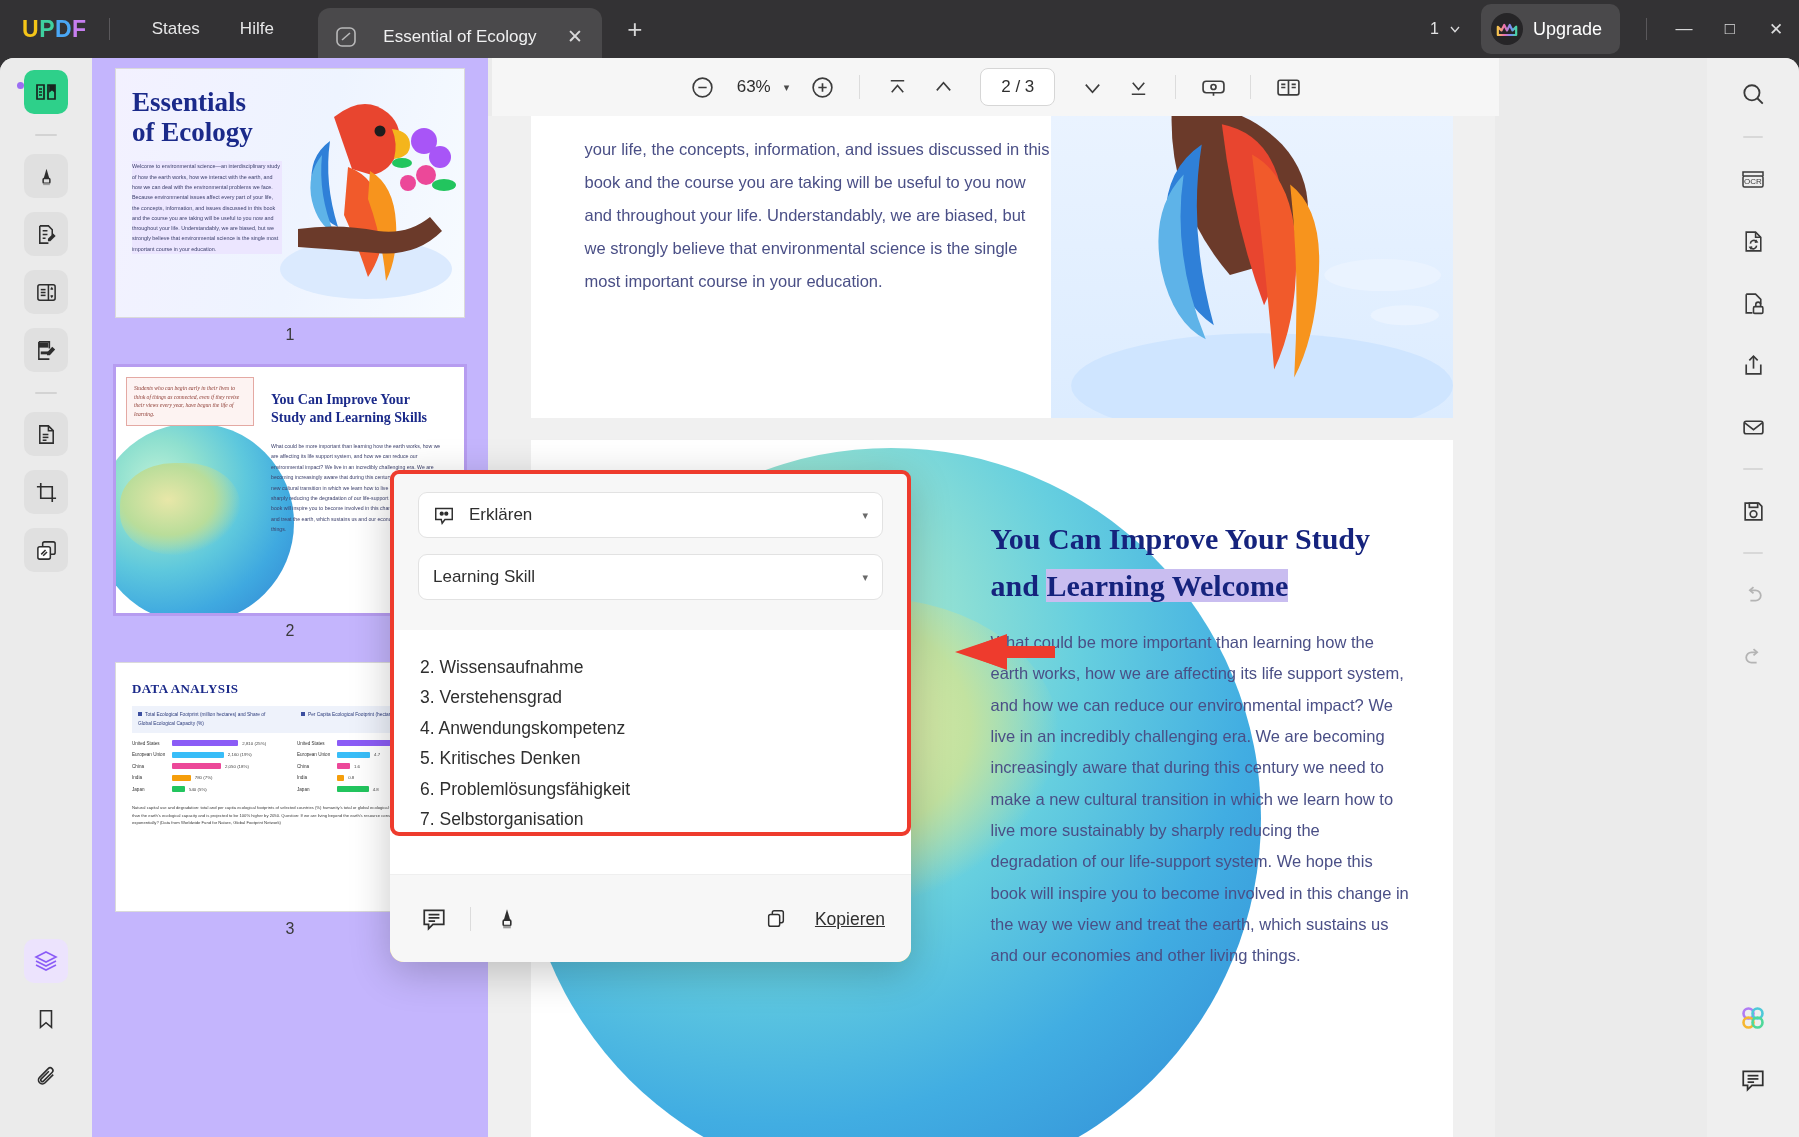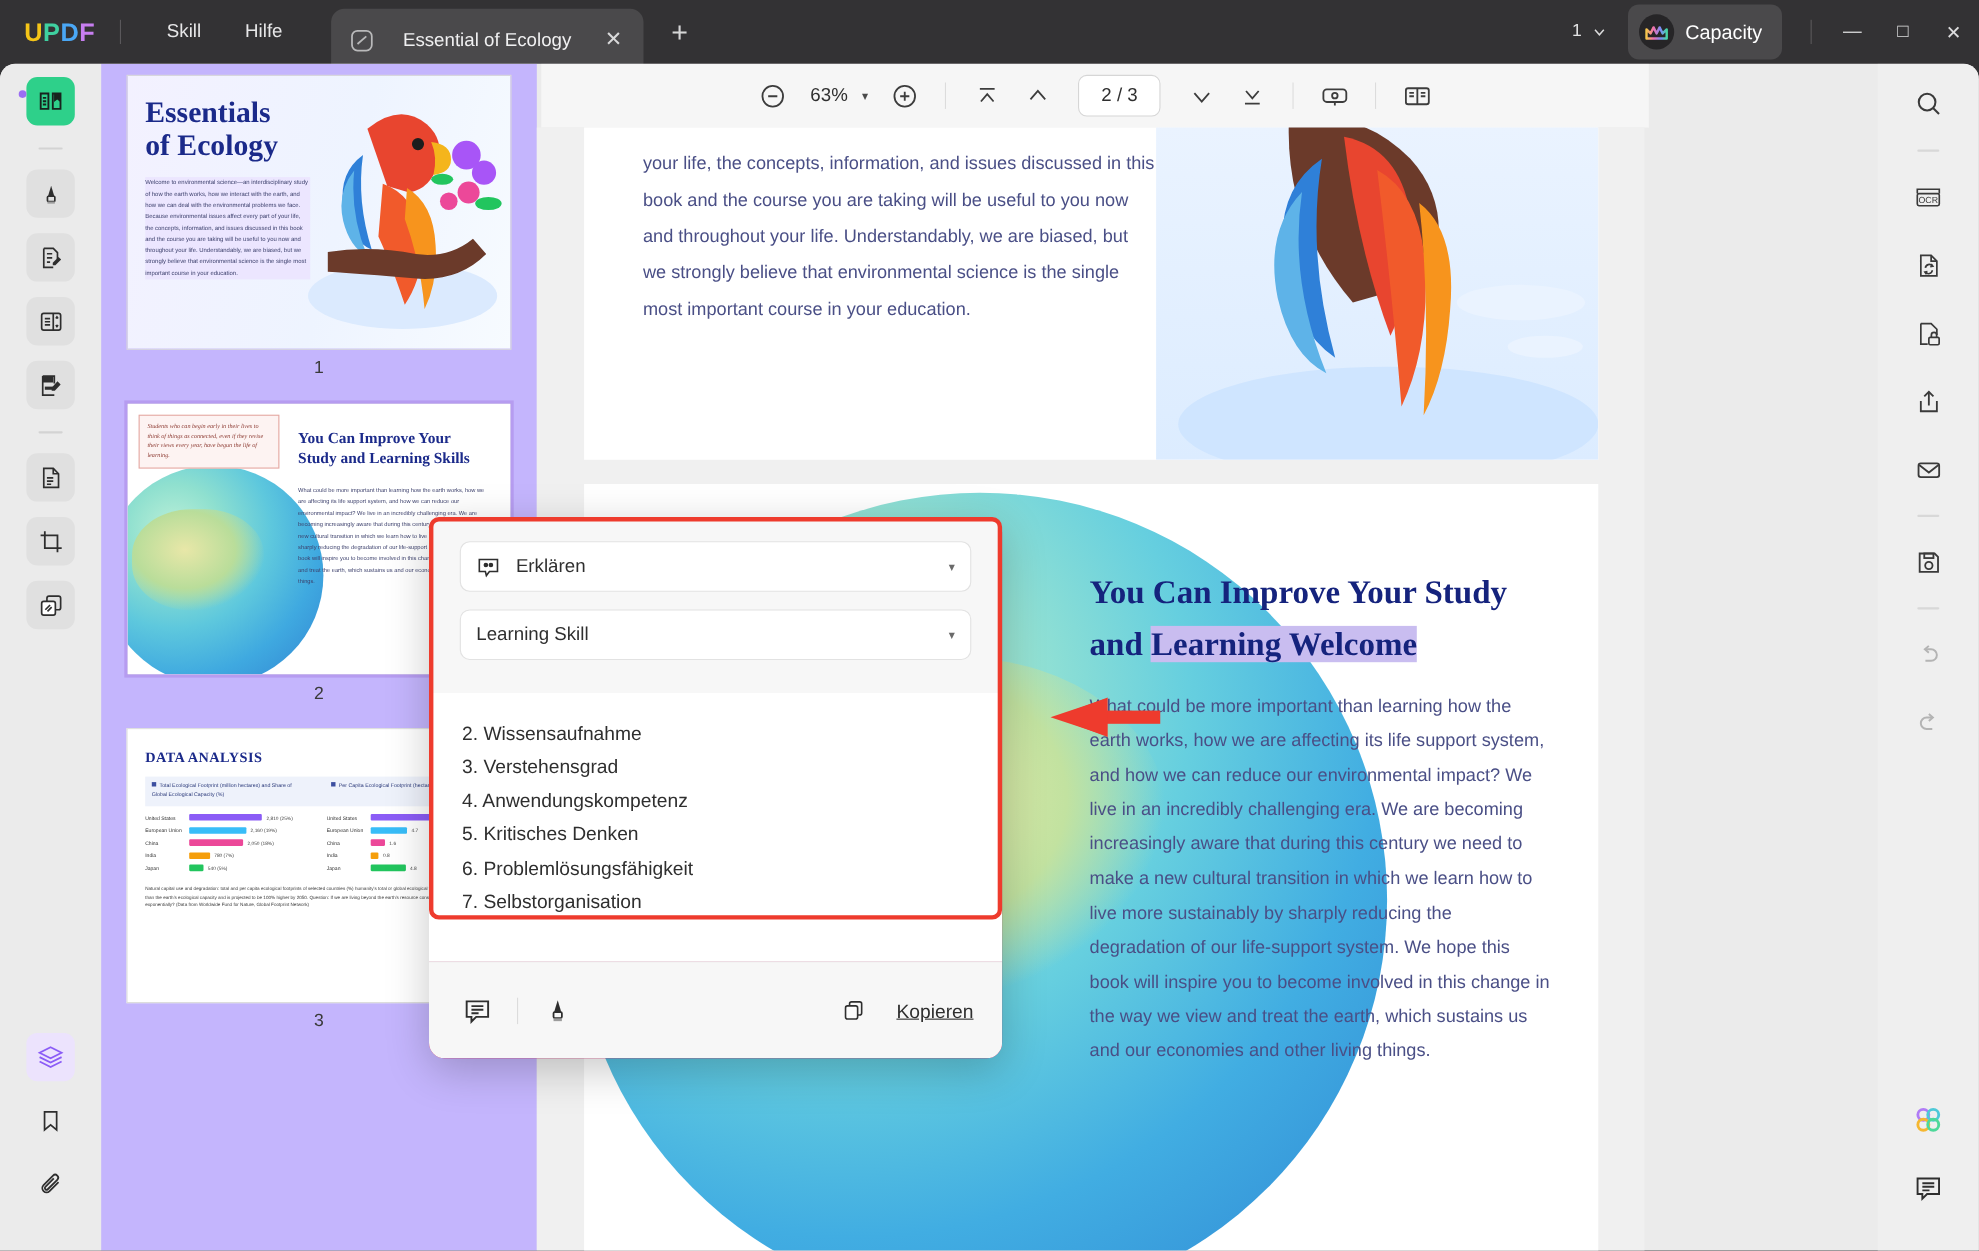--- a/index.html
+++ b/index.html
@@ -144,21 +144,21 @@
   .pg2 .globe-bg:after{content:"";position:absolute;left:120px;top:150px;width:420px;height:320px;border-radius:45%;
      background:radial-gradient(ellipse at 40% 40%, #eeecaa 0%, #c2e2a0 45%, rgba(150,210,140,0) 70%);}
   .pg2 .content { position:absolute; left:460px; top:76px; width:420px; }
   .pg2 h2 { font-family:"Liberation Serif",serif; font-size:30px; color:#15237d; font-weight:bold; line-height:1.55;}
   .pg2 h2 .mark { background:#c9bdf0; }
   .pg2 .para { margin-top:18px; font-size:16.5px; line-height:1.9; color:#4a4f86;}
 
   
   .ai-popup {
     position:absolute; left:390px; top:412px; width:521px; height:492px;
-    background:#be185d; border-radius:14px;
+    background:#fde047; border-radius:14px;
     box-shadow:0 10px 40px rgba(0,0,0,.22);
     overflow:hidden; display:flex; flex-direction:column;
   }
   .ai-head { padding:22px 28px 14px; background:#f7f7f7;}
   .ai-select {
     height:46px; background:#fff; border:1px solid #e2e2e2; border-radius:9px;
     display:flex; align-items:center; padding:0 14px; gap:14px; margin-bottom:16px;
   }
   .ai-select .lbl { font-size:17px; color:#2f2f2f; flex:1;}
   .ai-select .chev { color:#6a6a6a; font-size:11px;}
@@ -198,21 +198,21 @@
 <div class="app">
 
   <div class="titlebar">
     <div class="logo">
       <span>U</span>
       <span>P</span>
       <span>D</span>
       <span>F</span>
     </div>
     <div class="tb-div"></div>
-    <div class="menu-item">Skill</div>
+    <div class="menu-item">States</div>
     <div class="menu-item">Hilfe</div>
 
     <div class="tab">
       <span class="tab-icon">
         <svg viewBox="0 0 24 24" width="24" height="24" fill="none" stroke="#b9b9ba" stroke-width="1.6">
           <rect x="3" y="3" width="18" height="18" rx="5"></rect>
             <line x1="8" y1="15" x2="16" y2="8"></line>
         </svg>
       </span>
       <span class="tab-title">Essential of Ecology</span>
@@ -234,21 +234,21 @@
             <defs>
                 <linearGradient id="cg" x1="0" y1="0" x2="1" y2="0">
               <stop offset="0" stop-color="#f6c64b"></stop>
                   <stop offset="0.35" stop-color="#ef6fb0"></stop>
               <stop offset="0.7" stop-color="#7b8cf5"></stop>
                   <stop offset="1" stop-color="#46d6a4"></stop>
             </linearGradient>
               </defs>
           </svg>
         </span>
-        <span class="upgrade-text">Capacity</span>
+        <span class="upgrade-text">Upgrade</span>
       </div>
       <div class="vdiv2"></div>
       <div class="winbtn">—</div>
       <div class="winbtn">□</div>
       <div class="winbtn">✕</div>
     </div>
   </div>
 
   <div class="shell">
 

